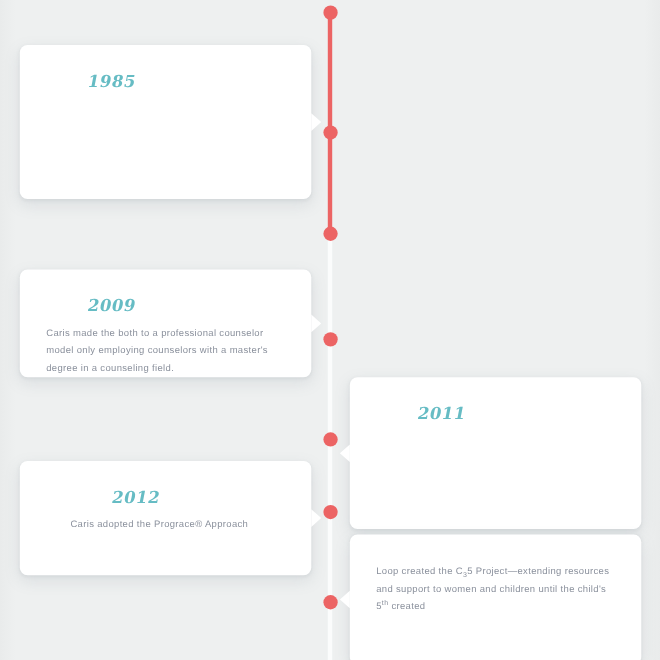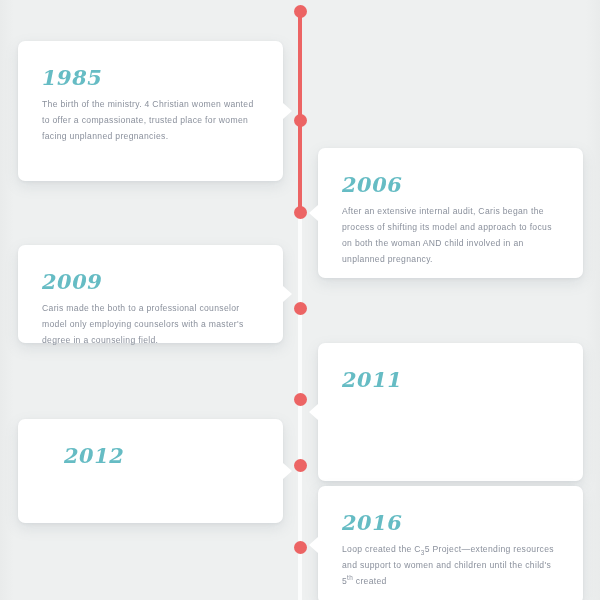--- a/index.html
+++ b/index.html
@@ -102,25 +102,26 @@
     left: -9px;
     border-top: 8px solid transparent;
     border-bottom: 8px solid transparent;
     border-right: 9px solid #ffffff;
   }
 
   .year {
     font-family: "DejaVu Serif", "Liberation Serif", serif;
     font-style: italic;
     font-weight: bold;
-    font-size: 21px;
+    font-size: 15px;
     letter-spacing: 0.5px;
     color: #66bcc4;
     margin-bottom: 9px;
     line-height: 1;
+    margin-left: 38px;
   }
 
   .body-text {
     font-family: "Liberation Sans", sans-serif;
     font-size: 8.6px;
     line-height: 1.85;
     color: #8a909c;
     letter-spacing: 0.32px;
   }
 
@@ -149,46 +150,40 @@
   <div class="axis-dot" style="top:120px;"></div>
   <div class="axis-dot" style="top:212px;"></div>
   <div class="axis-dot" style="top:308px;"></div>
   <div class="axis-dot" style="top:399px;"></div>
   <div class="axis-dot" style="top:465px;"></div>
   <div class="axis-dot" style="top:547px;"></div>
 
   <div class="card left" style="top:41px; height:140px;">
     <div class="notch"></div>
     <div class="year">1985</div>
-    <div class="body-text">The birth of the ministry. 4 Christian women wanted to offer a compassionate, trusted place for women facing unplanned pregnancies.</div>
   </div>
 
-  <div class="card right" style="top:148px; height:130px;">
-    <div class="notch"></div>
-    <div class="year">2006</div>
-    <div class="body-text">After an extensive internal audit, Caris began the process of shifting its model and approach to focus on both the woman AND child involved in an unplanned pregnancy.</div>
-  </div>
 
   <div class="card left" style="top:245px; height:98px;">
     <div class="notch"></div>
     <div class="year">2009</div>
     <div class="body-text">Caris made the both to a professional counselor model only employing counselors with a master's degree in a counseling field.</div>
   </div>
 
   <div class="card right" style="top:343px; height:138px;">
     <div class="notch"></div>
     <div class="year">2011</div>
   </div>
 
   <div class="card left" style="top:419px; height:104px;padding-left:46px;">
     <div class="notch"></div>
     <div class="year">2012</div>
+    <div class="body-text">Caris adopted the Prograce® Approach</div>
   </div>
 
   <div class="card right" style="top:486px; height:118px;">
     <div class="notch"></div>
-    <div class="year">2016</div>
     <div class="body-text">
       <span>Loop created the C</span><sub>3</sub><span>5 Project—extending resources and support to women and children until the child's 5</span><sup>th</sup><span> created</span>
     </div>
   </div>
 
 </div>
 
 </body></html>

